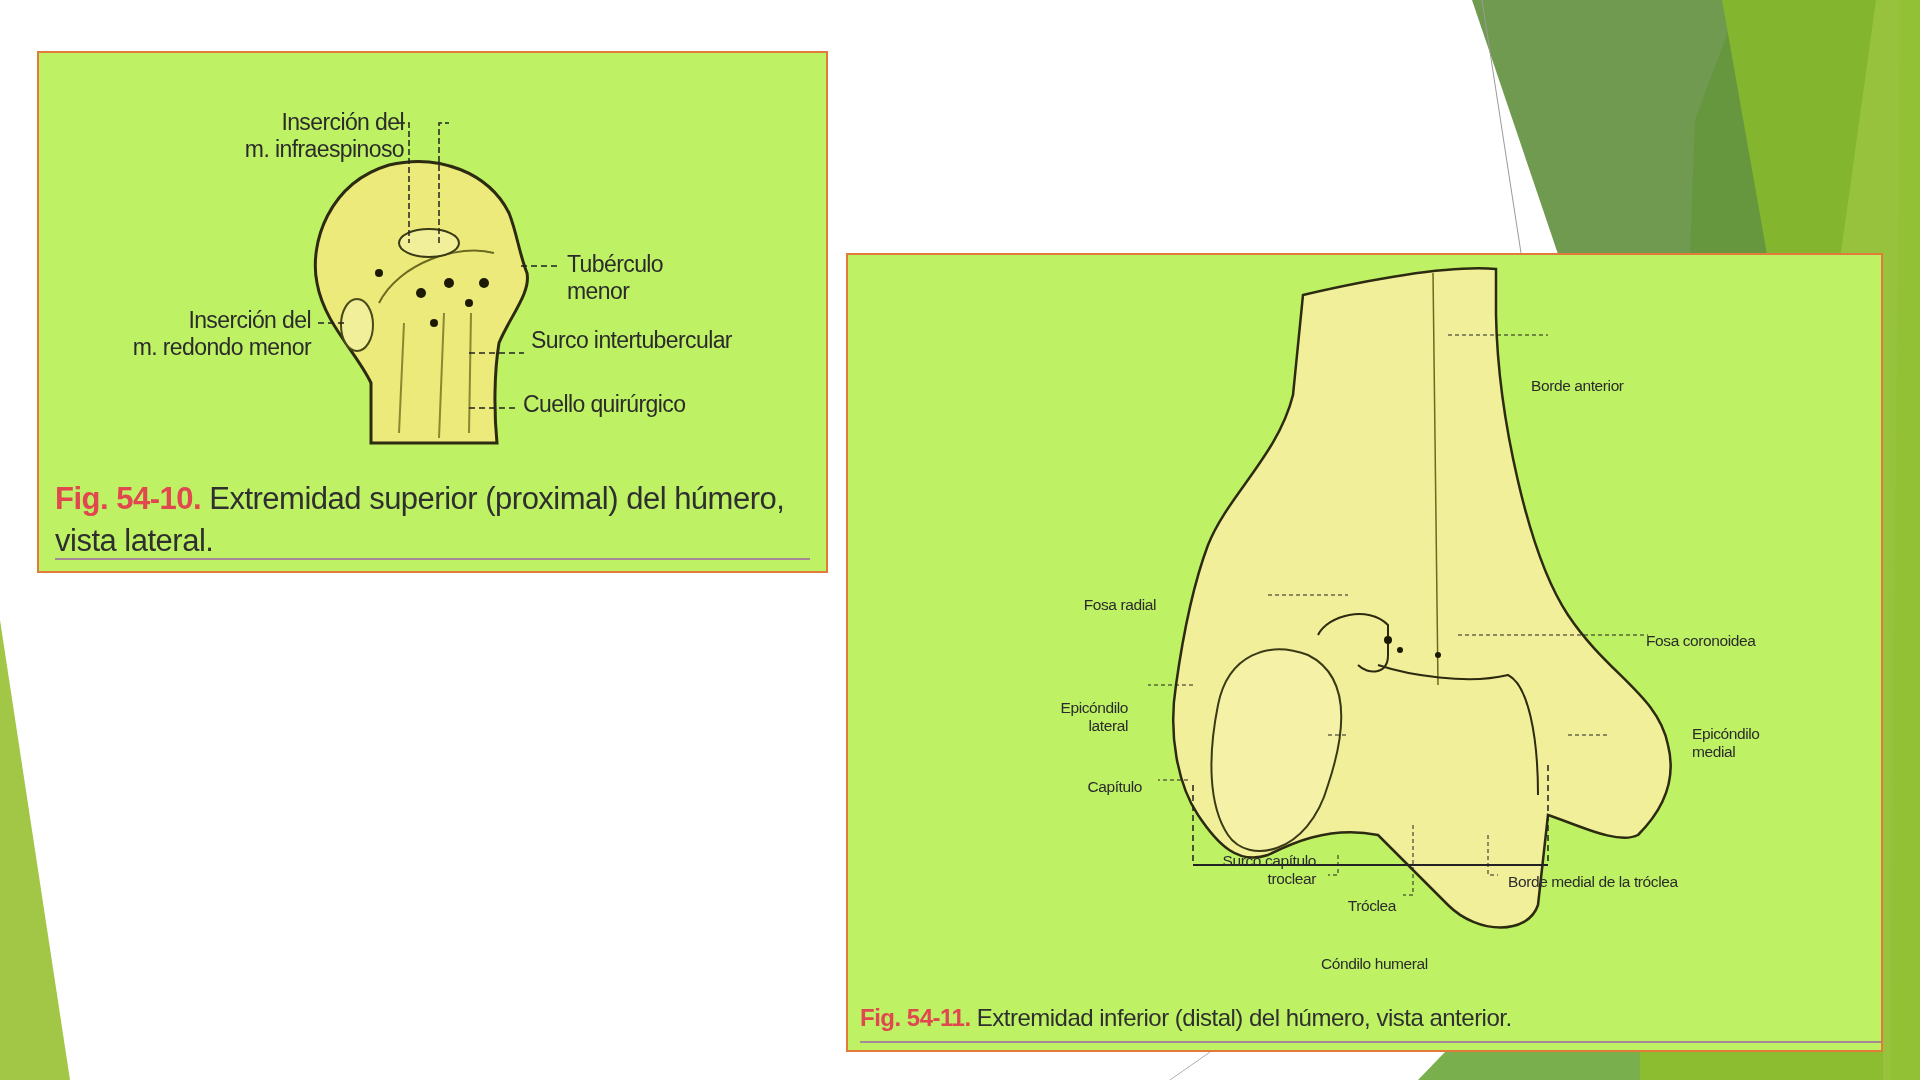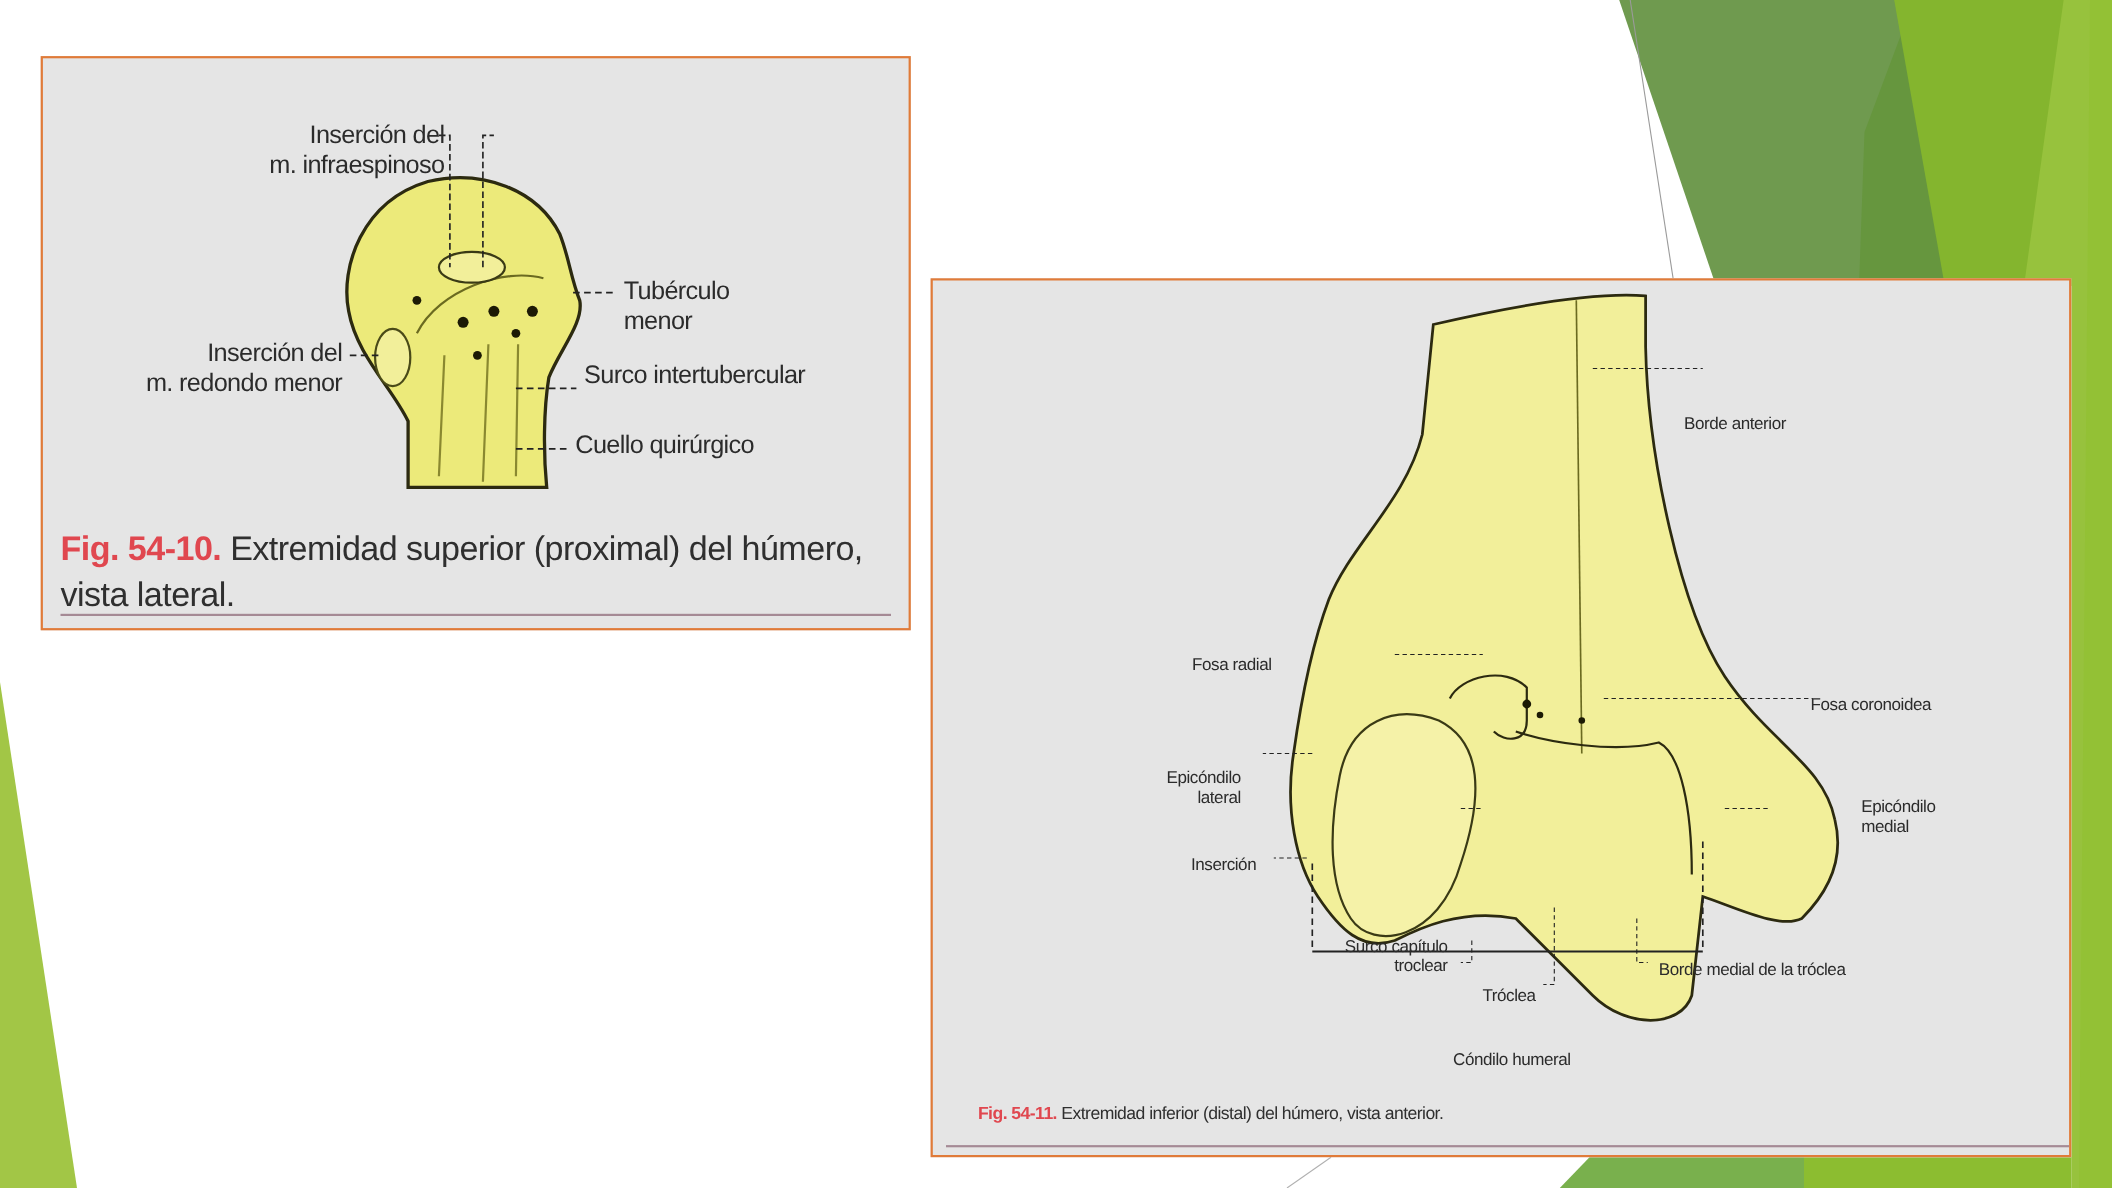--- a/index.html
+++ b/index.html
@@ -3,41 +3,41 @@
 <meta charset="utf-8">
 <style>
   html, body { margin: 0; padding: 0; }
   body {
     width: 1920px; height: 1080px; position: relative; overflow: hidden;
     background: #ffffff;
     font-family: "Liberation Sans", "DejaVu Sans", sans-serif;
   }
   .bg { position: absolute; left: 0; top: 0; width: 1920px; height: 1080px; }
   .figure {
-    position: absolute; background: #e5e5e5;
+    position: absolute; background: #bef264;
     border: 2px solid #e07b39; box-sizing: border-box;
   }
   .fig1 { left: 37px; top: 51px; width: 791px; height: 522px; }
   .fig2 { left: 846px; top: 253px; width: 1037px; height: 799px; }
   .illustration { position: absolute; left: 0; top: 0; }
   .label {
     position: absolute; color: #2b2b2b; white-space: pre-line;
     font-family: "Liberation Sans Narrow", "Liberation Sans", sans-serif;
     letter-spacing: -0.6px; line-height: 1.18;
   }
   .fig1 .label { font-size: 23px; }
   .fig2 .label { font-size: 15.5px; letter-spacing: -0.4px; }
   .right { text-align: right; }
   .caption {
     position: absolute; color: #2f2f2f; line-height: 1.35;
     letter-spacing: -0.5px;
   }
   .caption .fignum { color: #e0474f; font-weight: bold; }
   .fig1 .caption { left: 16px; top: 425px; width: 760px; font-size: 31px; }
-  .fig2 .caption { left: 12px; top: 747px; width: 1000px; font-size: 16px; margin-left: 29px; }
+  .fig2 .caption { left: 12px; top: 747px; width: 1000px; font-size: 24px; }
   .rule { position: absolute; height: 2px; background: #a58a95; }
   .fig1 .rule { left: 16px; right: 16px; top: 505px; }
   .fig2 .rule { left: 12px; right: 0px; top: 786px; }
 </style>
 </head>
 <body>
 
 <svg class="bg" viewBox="0 0 1920 1080">
   <polygon points="0,620 0,1080 70,1080" fill="#a2c646"></polygon>
   <polygon points="1472,0 1745,0 1790,260 1560,260" fill="#6f9a4f"></polygon>
@@ -98,21 +98,21 @@
     <path d="M345,610 L700,610" stroke="#222" stroke-width="2" fill="none"></path>
     <path d="M565,570 L565,640 L555,640 M640,580 L640,620 L650,620 M490,600 L490,620 L480,620" stroke="#222" stroke-width="1" fill="none" stroke-dasharray="4,3"></path>
   </svg>
   <div class="label" style="left:683px; top:122px;">Borde anterior</div>
   <div class="label right" style="left:200px; top:341px; width:108px;">Fosa radial</div>
   <div class="label" style="left:798px; top:377px;">Fosa coronoidea</div>
   <div class="label right" style="left:180px; top:444px; width:100px;">Epicóndilo
 lateral</div>
   <div class="label" style="left:844px; top:470px;">Epicóndilo
 medial</div>
-  <div class="label right" style="left:200px; top:523px; width:94px;">Inserción</div>
+  <div class="label right" style="left:200px; top:523px; width:94px;">Capítulo</div>
   <div class="label right" style="left:350px; top:597px; width:118px;">Surco capítulo
 troclear</div>
   <div class="label right" style="left:470px; top:642px; width:78px;">Tróclea</div>
   <div class="label" style="left:660px; top:618px;">Borde medial de la tróclea</div>
   <div class="label" style="left:473px; top:700px;">Cóndilo humeral</div>
   <div class="caption">
     <span class="fignum">Fig. 54-11.</span>
     <span>Extremidad inferior (distal) del húmero, vista anterior.</span>
   </div>
   <div class="rule"></div>

